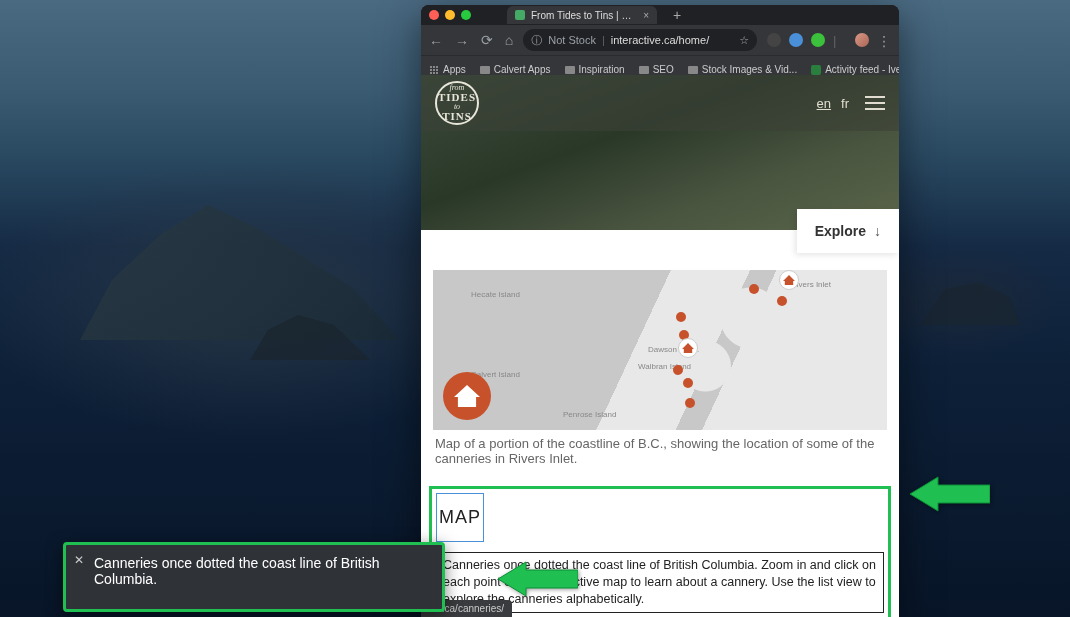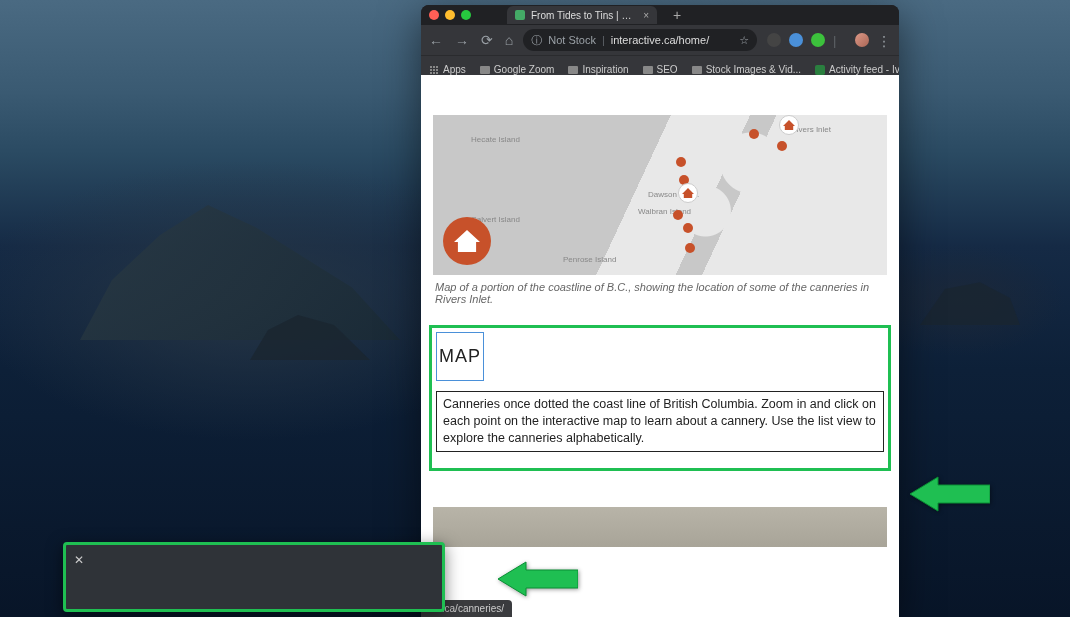--- a/index.html
+++ b/index.html
@@ -207,21 +207,21 @@
   .map-label { position:absolute; font-size:8px; color:#888; }
   .dot { position:absolute; width:10px; height:10px; background:#c7512a; border-radius:50%; }
   .dot.big { width:20px; height:20px; background:#fff; border:1px solid #ccc; display:flex;align-items:center;justify-content:center; }
   .dot.big::after { content:""; width:12px;height:10px;background:#c7512a; clip-path: polygon(50% 0%, 100% 60%, 85% 60%, 85% 100%, 15% 100%, 15% 60%, 0% 60%); }
   .big-badge {
     position:absolute; left:10px; bottom:10px;
     width:48px; height:48px; background:#c7512a; border-radius:50%;
     display:flex;align-items:center;justify-content:center;
   }
   .big-badge::after { content:""; width:26px;height:22px;background:#fff; clip-path: polygon(50% 0%, 100% 55%, 85% 55%, 85% 100%, 15% 100%, 15% 55%, 0% 55%); }
-  .map-caption { font-size:11px; color:#666; padding:6px 2px 0 2px;font-style:italic; }
+  .map-caption { font-size:13px; color:#666; padding:6px 2px 0 2px; }
 
   
   .highlight-box {
     margin: 14px 8px 10px 8px;
     border: 3px solid #1fbf52;
     background:#fff;
     padding: 2px;
   }
   .map-heading-wrap { display:inline-block; border:1px solid #4a90d9; padding:13px 2px; margin:2px; }
   .map-heading {
@@ -322,21 +322,21 @@
     </div>
   </div>
 
   <div class="bookmarks">
     <div class="bm">
         <span class="bm-grid"></span>
         <span>Apps</span>
       </div>
     <div class="bm">
         <span class="bm-ico"></span>
-        <span>Google Zoom</span>
+        <span>Calvert Apps</span>
       </div>
     <div class="bm">
         <span class="bm-ico"></span>
         <span>Inspiration</span>
       </div>
     <div class="bm">
         <span class="bm-ico"></span>
         <span>SEO</span>
       </div>
     <div class="bm">
@@ -346,20 +346,43 @@
     <div class="bm">
         <span class="bm-green"></span>
         <span>Activity feed - Ivers...</span>
       </div>
 
   </div>
 
   <div class="viewport">
     <div class="page-scroll">
 
+      <div class="hero">
+        <div class="site-header">
+          <div class="logo">
+            <span>from</span>
+            <b>TIDES</b>
+            <span>to</span>
+            <b>TINS</b>
+          </div>
+          <div class="lang">
+            <span class="active">en</span>
+            <span>fr</span>
+          </div>
+          <div class="hamburger">
+            <span></span>
+              <span></span>
+              <span></span>
+          </div>
+        </div>
+        <div class="explore-btn">
+          <span>Explore</span>
+          <span class="arr">↓</span>
+        </div>
+      </div>
 
       <div class="map-wrap">
         <div class="map">
           <div class="water"></div>
           <span class="map-label" style="left:38px;top:20px;">Hecate Island</span>
           <span class="map-label" style="left:38px;top:100px;">Calvert Island</span>
           <span class="map-label" style="left:130px;top:140px;text-align:right;">Penrose Island</span>
           <span class="map-label" style="left:205px;top:92px;">Walbran Island</span>
           <span class="map-label" style="left:215px;top:75px;">Dawson Land.</span>
           <span class="map-label" style="left:358px;top:10px;">Rivers Inlet</span>
@@ -400,13 +423,14 @@
     </svg>
 </div>
 <div class="arrow" style="left:498px; top:558px;">
   <svg viewBox="0 0 80 42">
       <polygon points="0,21 28,4 28,12 80,12 80,30 28,30 28,38" fill="#1fbf52" stroke="#0a8f35" stroke-width="1"></polygon>
     </svg>
 </div>
 
 <div class="tooltip">
   <span class="close">✕</span>
+  <span>Canneries once dotted the coast line of British Columbia.</span>
 </div>
 
 </body></html>

